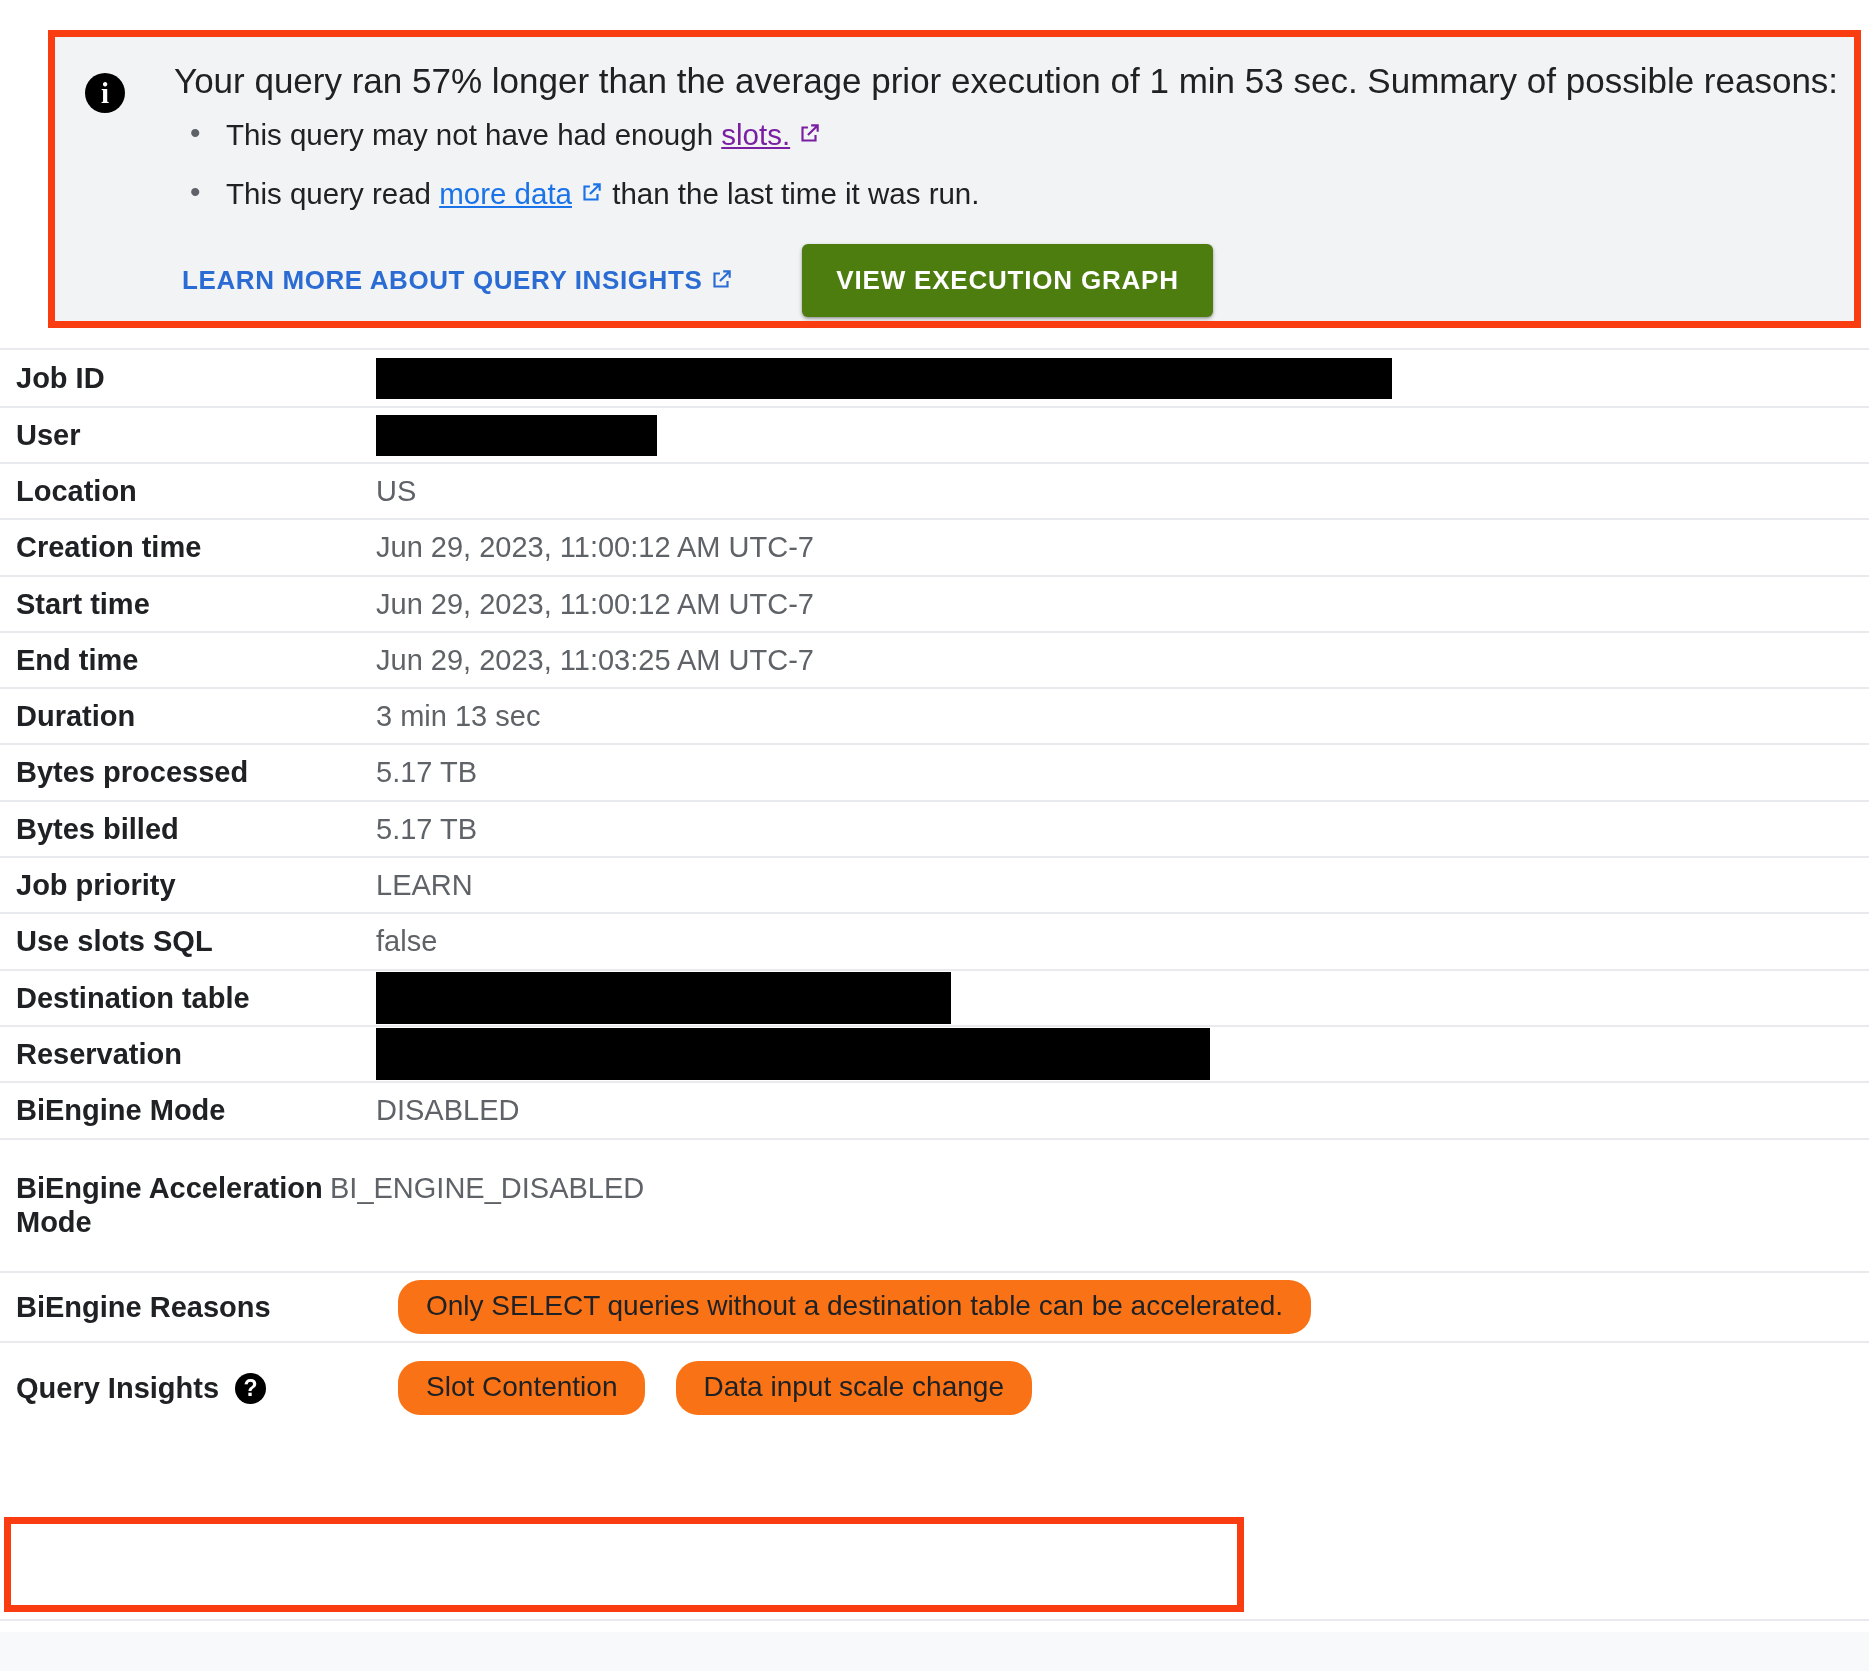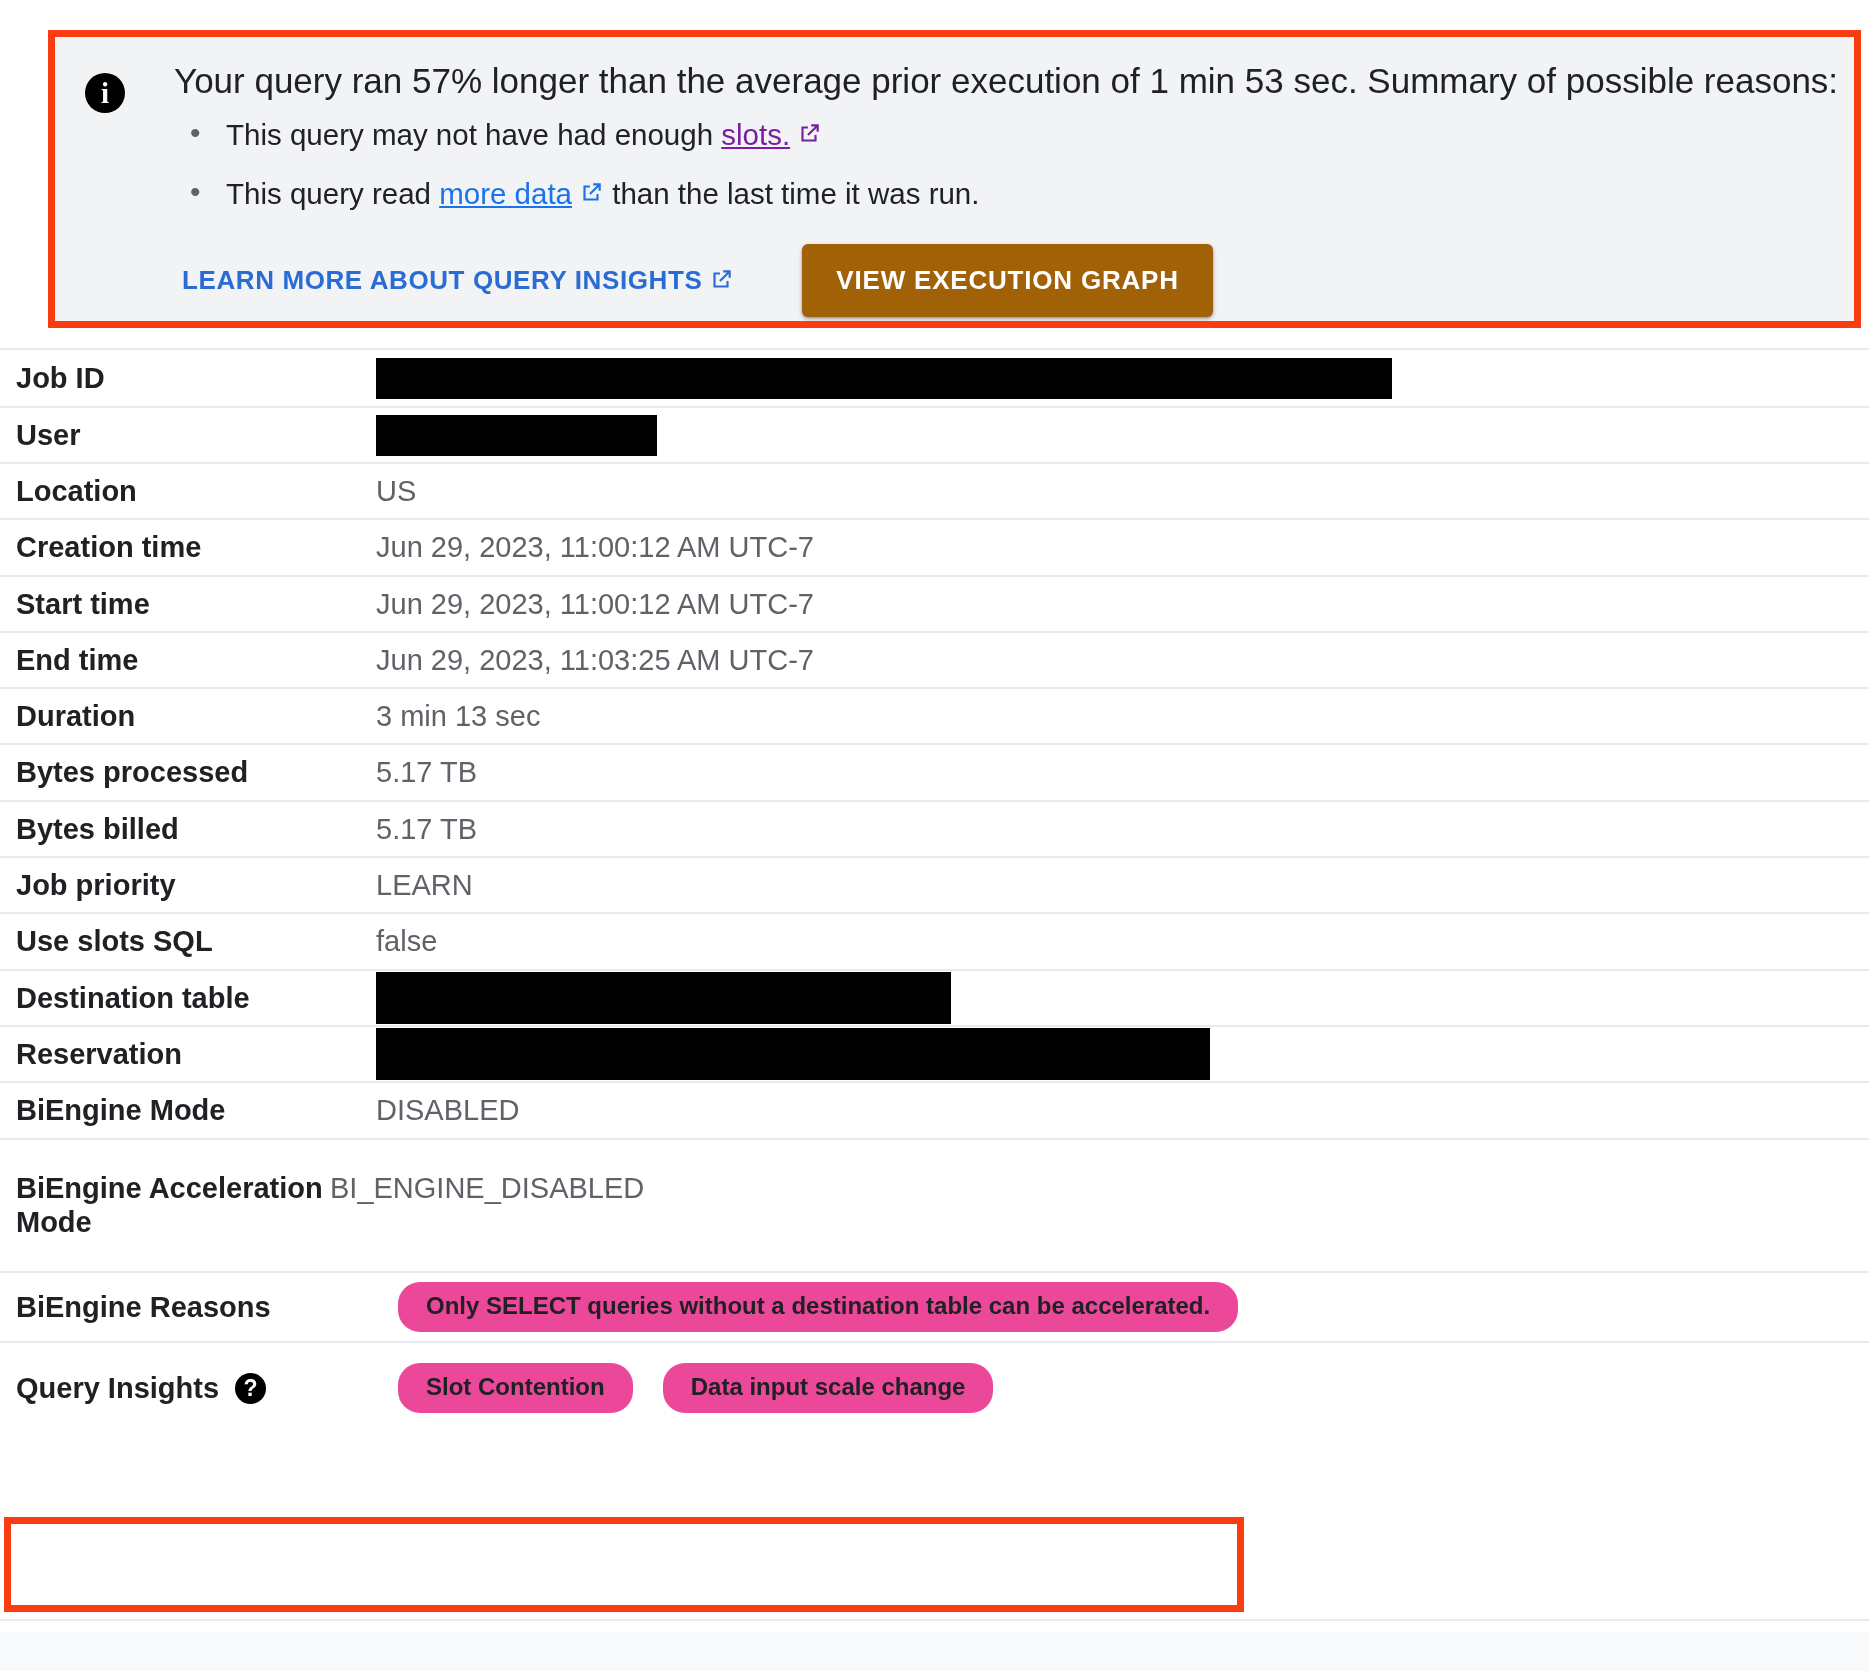--- a/index.html
+++ b/index.html
@@ -120,21 +120,21 @@
     letter-spacing: 0.6px;
     color: #2b6cd4;
     text-decoration: none;
     display: inline-flex;
     align-items: center;
     padding: 10px 8px;
     white-space: nowrap;
   }
   .btn-primary {
     margin-left: 60px;
-    background: #a16207;
+    background: #4d7c0f;
     color: #ffffff;
     font-size: 26px;
     font-weight: bold;
     letter-spacing: 0.8px;
     border: none;
     border-radius: 6px;
     padding: 21px 34px;
     box-shadow: 0 2px 4px rgba(0,0,0,0.28), 0 1px 2px rgba(0,0,0,0.18);
     cursor: pointer;
     font-family: "Liberation Sans", sans-serif;
@@ -171,27 +171,26 @@
     color: #5f6368;
     line-height: 1.2;
   }
   .redact {
     display: block;
     background: #000000;
     height: 41px;
   }
   .chip {
     display: inline-block;
-    background: #ec4899;
+    background: #f97316;
     color: #202124;
     border-radius: 22px;
     padding: 10px 28px 12px 28px;
-    font-size: 24px;
+    font-size: 28px;
     line-height: 1.15;
-    font-weight: bold;
   }
   .chip + .chip { margin-left: 22px; }
   .help-icon {
     display: inline-block;
     width: 31px;
     height: 31px;
     border-radius: 50%;
     background: #000000;
     color: #ffffff;
     font-size: 23px;

